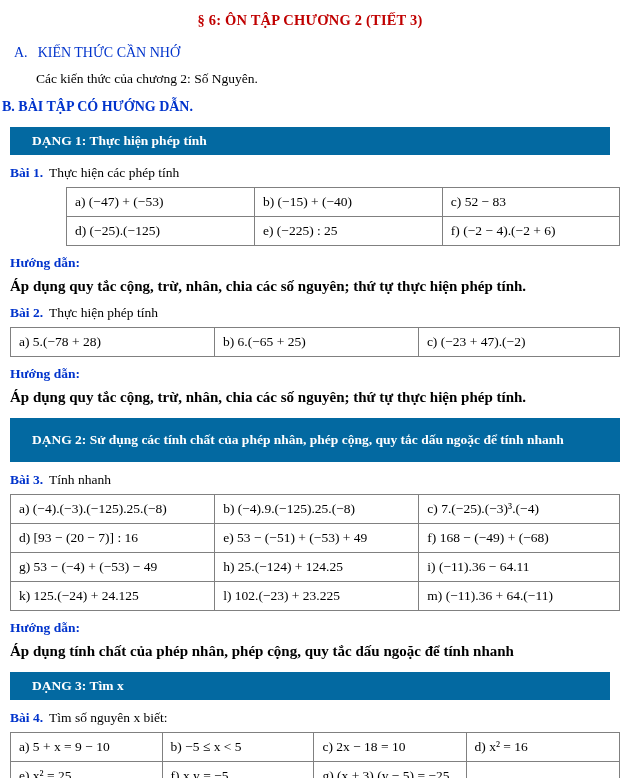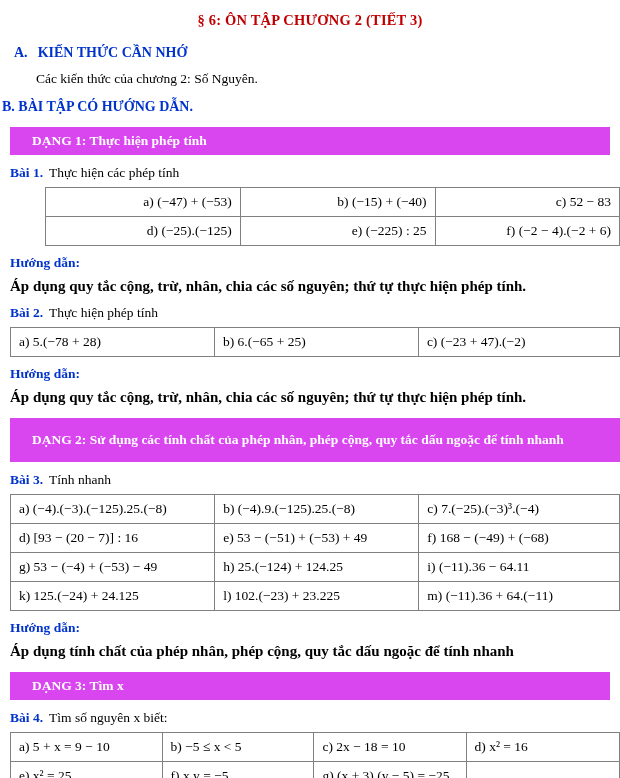--- a/index.html
+++ b/index.html
@@ -25,40 +25,40 @@
   .doc-title {
     text-align: center;
     color: #c00000;
     font-weight: bold;
     font-size: 14.5px;
     margin: 12px 0 0 0;
     letter-spacing: 0.2px;
   }
   .section-head {
     color: #0033cc;
-    font-weight: bold;
+    font-weight: normal;
     font-size: 14px;
     margin: 16px 0 0 14px;
   }
   .section-head .letter {
     display: inline-block;
     margin-right: 10px;
   }
   .plain-line {
     margin: 10px 0 0 36px;
     font-size: 13.5px;
   }
   .section-head-2 {
     color: #0033cc;
     font-weight: bold;
     font-size: 14px;
     margin: 12px 0 0 2px;
   }
   .green-banner {
-    background: #d946ef;
+    background: #0369a1;
     color: #ffffff;
     font-weight: bold;
     font-size: 13.5px;
     margin: 12px 10px 0 10px;
     padding: 6px 0 6px 22px;
     box-sizing: border-box;
     white-space: nowrap;
     overflow: hidden;
   }
   .green-banner.wide {
@@ -82,22 +82,21 @@
     font-size: 13.5px;
     table-layout: fixed;
   }
   table.ex td {
     border: 1px solid #808080;
     padding: 6px 8px;
     vertical-align: middle;
     height: 16px;
   }
   table.ex.indent {
-    margin-left: 45px;
-    text-align: right;
+    margin-left: 66px;
   }
   .hd-label {
     color: #0033cc;
     font-weight: bold;
     font-size: 13.5px;
     margin: 9px 0 0 10px;
   }
   .hd-text {
     color: #000000;
     font-weight: bold;

